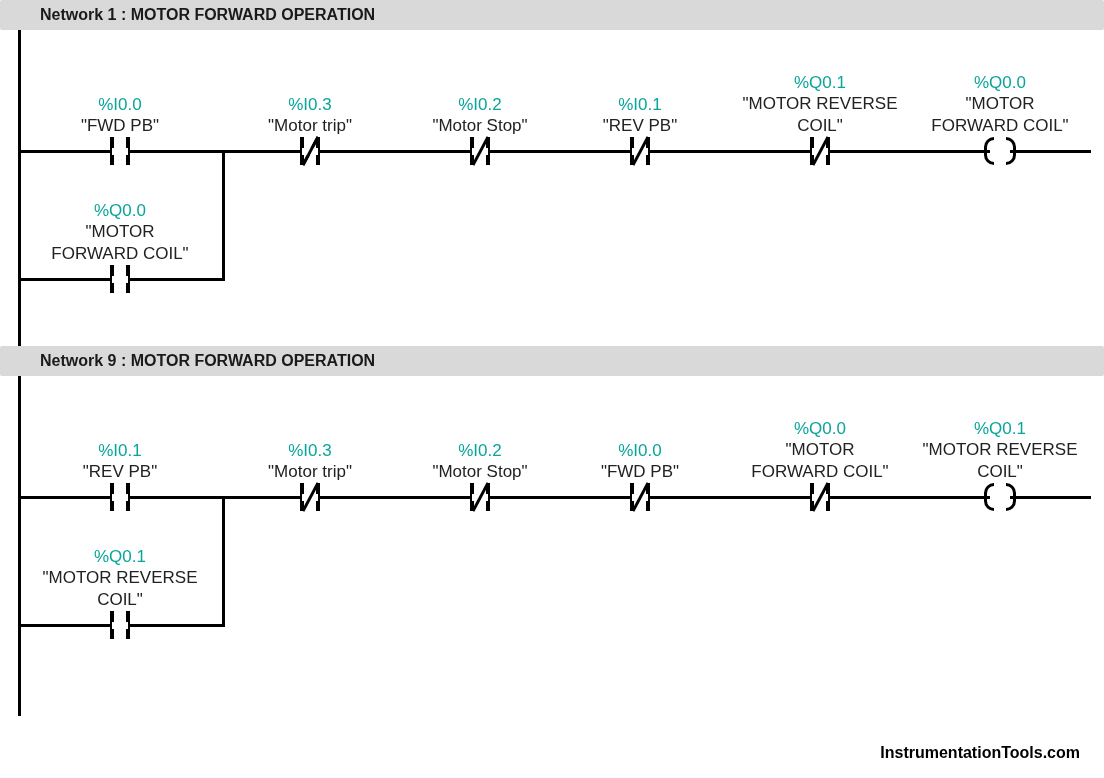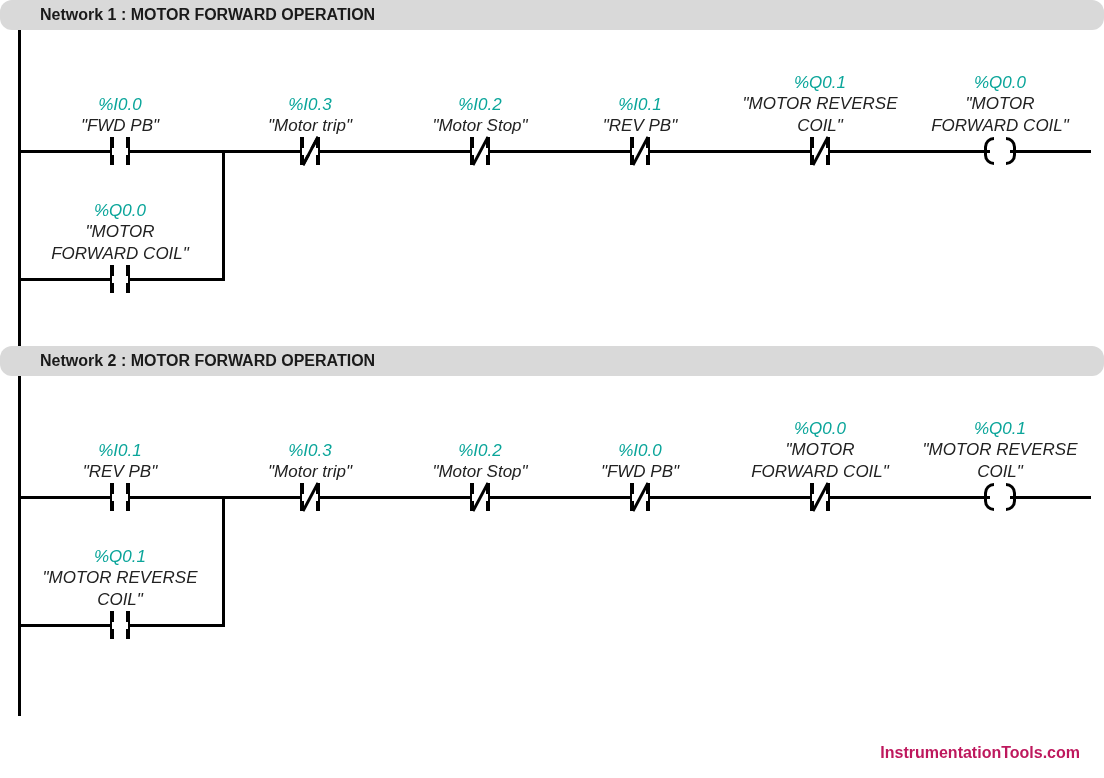--- a/index.html
+++ b/index.html
@@ -10,21 +10,21 @@
     font-family: "Segoe UI", Arial, sans-serif;
     position: relative;
     overflow: hidden;
   }
   .network-header {
     background: #d9d9d9;
     padding: 6px 8px 6px 40px;
     font-size: 16px;
     font-weight: bold;
     color: #1a1a1a;
-    border-radius: 12px;
+    border-radius: 2px;
   }
   .network-header .bold { font-weight: bold; }
   .network-body {
     position: relative;
     height: 316px;
   }
   .rail {
     position: absolute;
     left: 18px;
     top: 0;
@@ -42,21 +42,20 @@
     width: 3px;
     background: #000;
   }
   .elem-label {
     position: absolute;
     text-align: center;
     width: 160px;
     font-size: 17px;
     color: #222;
     line-height: 1.25;
-    font-style: italic;
   }
   .addr {
     color: #0aa59a;
     font-weight: 500;
   }
   .symname { color: #222; }
   .contact {
     position: absolute;
     width: 36px;
     height: 28px;
@@ -99,21 +98,21 @@
   }
   .coil .paren-r {
     right: 4px;
     border-left: none;
     border-radius: 0 14px 14px 0;
   }
   .watermark {
     position: absolute;
     right: 24px;
     bottom: 16px;
-    color: #be185d;
+    color: #000000;
     font-weight: bold;
     font-size: 16px;
     font-family: Arial, sans-serif;
   }
 </style>
 </head>
 <body>
 
 <div class="network-header">
   <span>Network 1 : </span><span class="bold">MOTOR FORWARD OPERATION</span>
@@ -206,21 +205,21 @@
     <div class="symname">"MOTOR FORWARD COIL"</div>
   </div>
   <div class="contact" style="left:102px; top:235px;">
     <div class="bar-l"></div>
       <div class="bar-r"></div>
   </div>
   <div style="position:absolute; left:112px; top:246px; width:16px; height:7px; background:#fff;"></div>
 </div>
 
 <div class="network-header">
-  <span>Network 2 : </span><span class="bold">MOTOR FORWARD OPERATION</span>
+  <span>Network 9 : </span><span class="bold">MOTOR FORWARD OPERATION</span>
 </div>
 
 <div class="network-body" style="height:340px;">
   <div class="rail"></div>
 
   <div class="rung-wire" style="left:21px; top:120px; width:1070px;"></div>
 
   <div class="elem-label" style="left:40px; top:64px;">
     <div class="addr">%I0.1</div>
     <div class="symname">"REV PB"</div>

